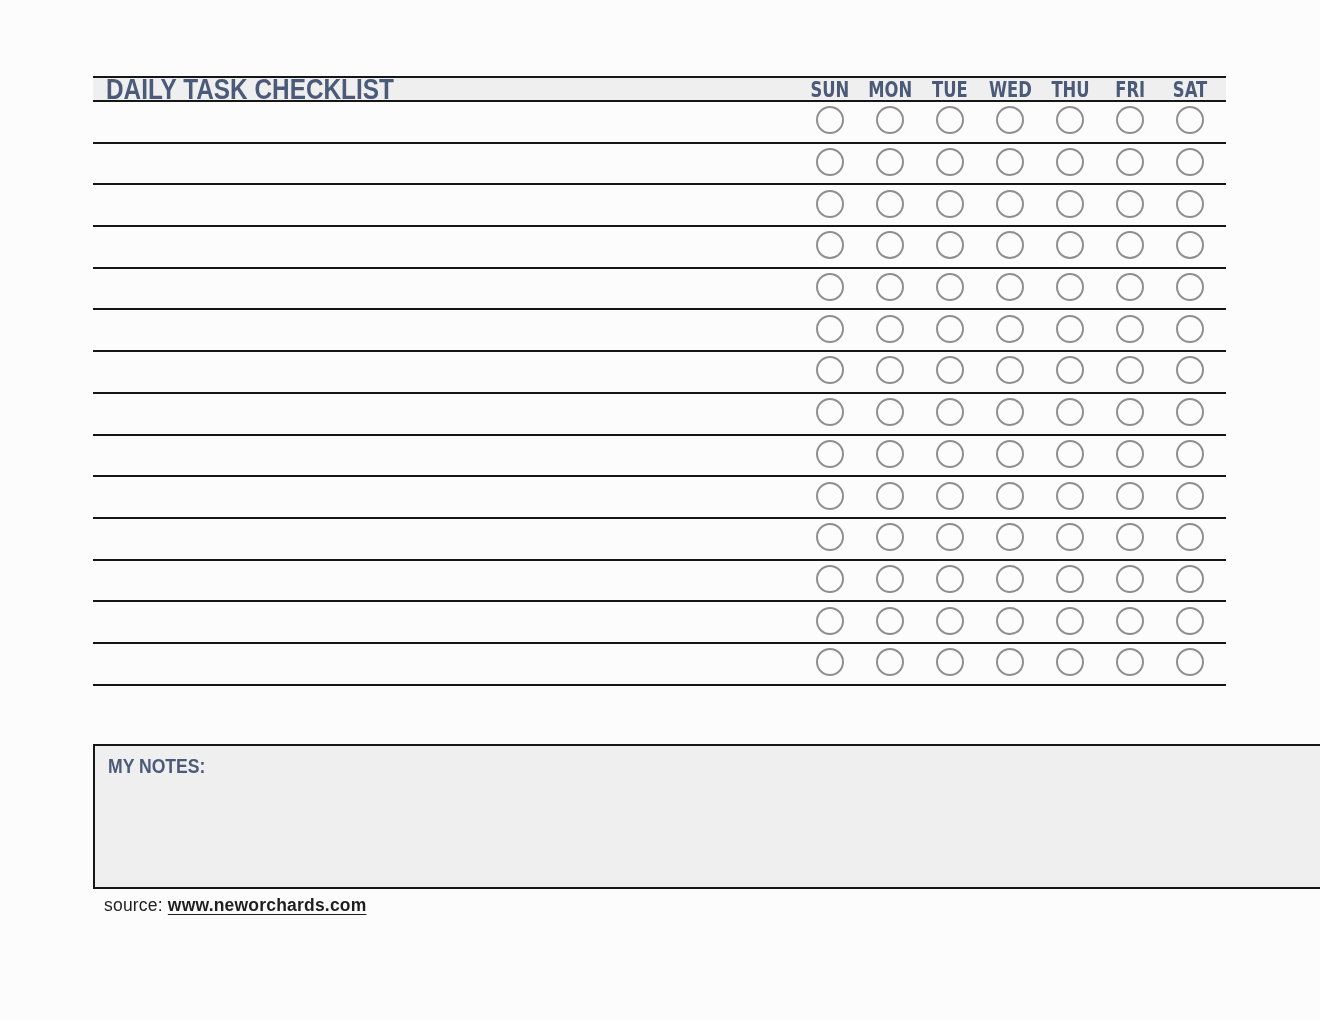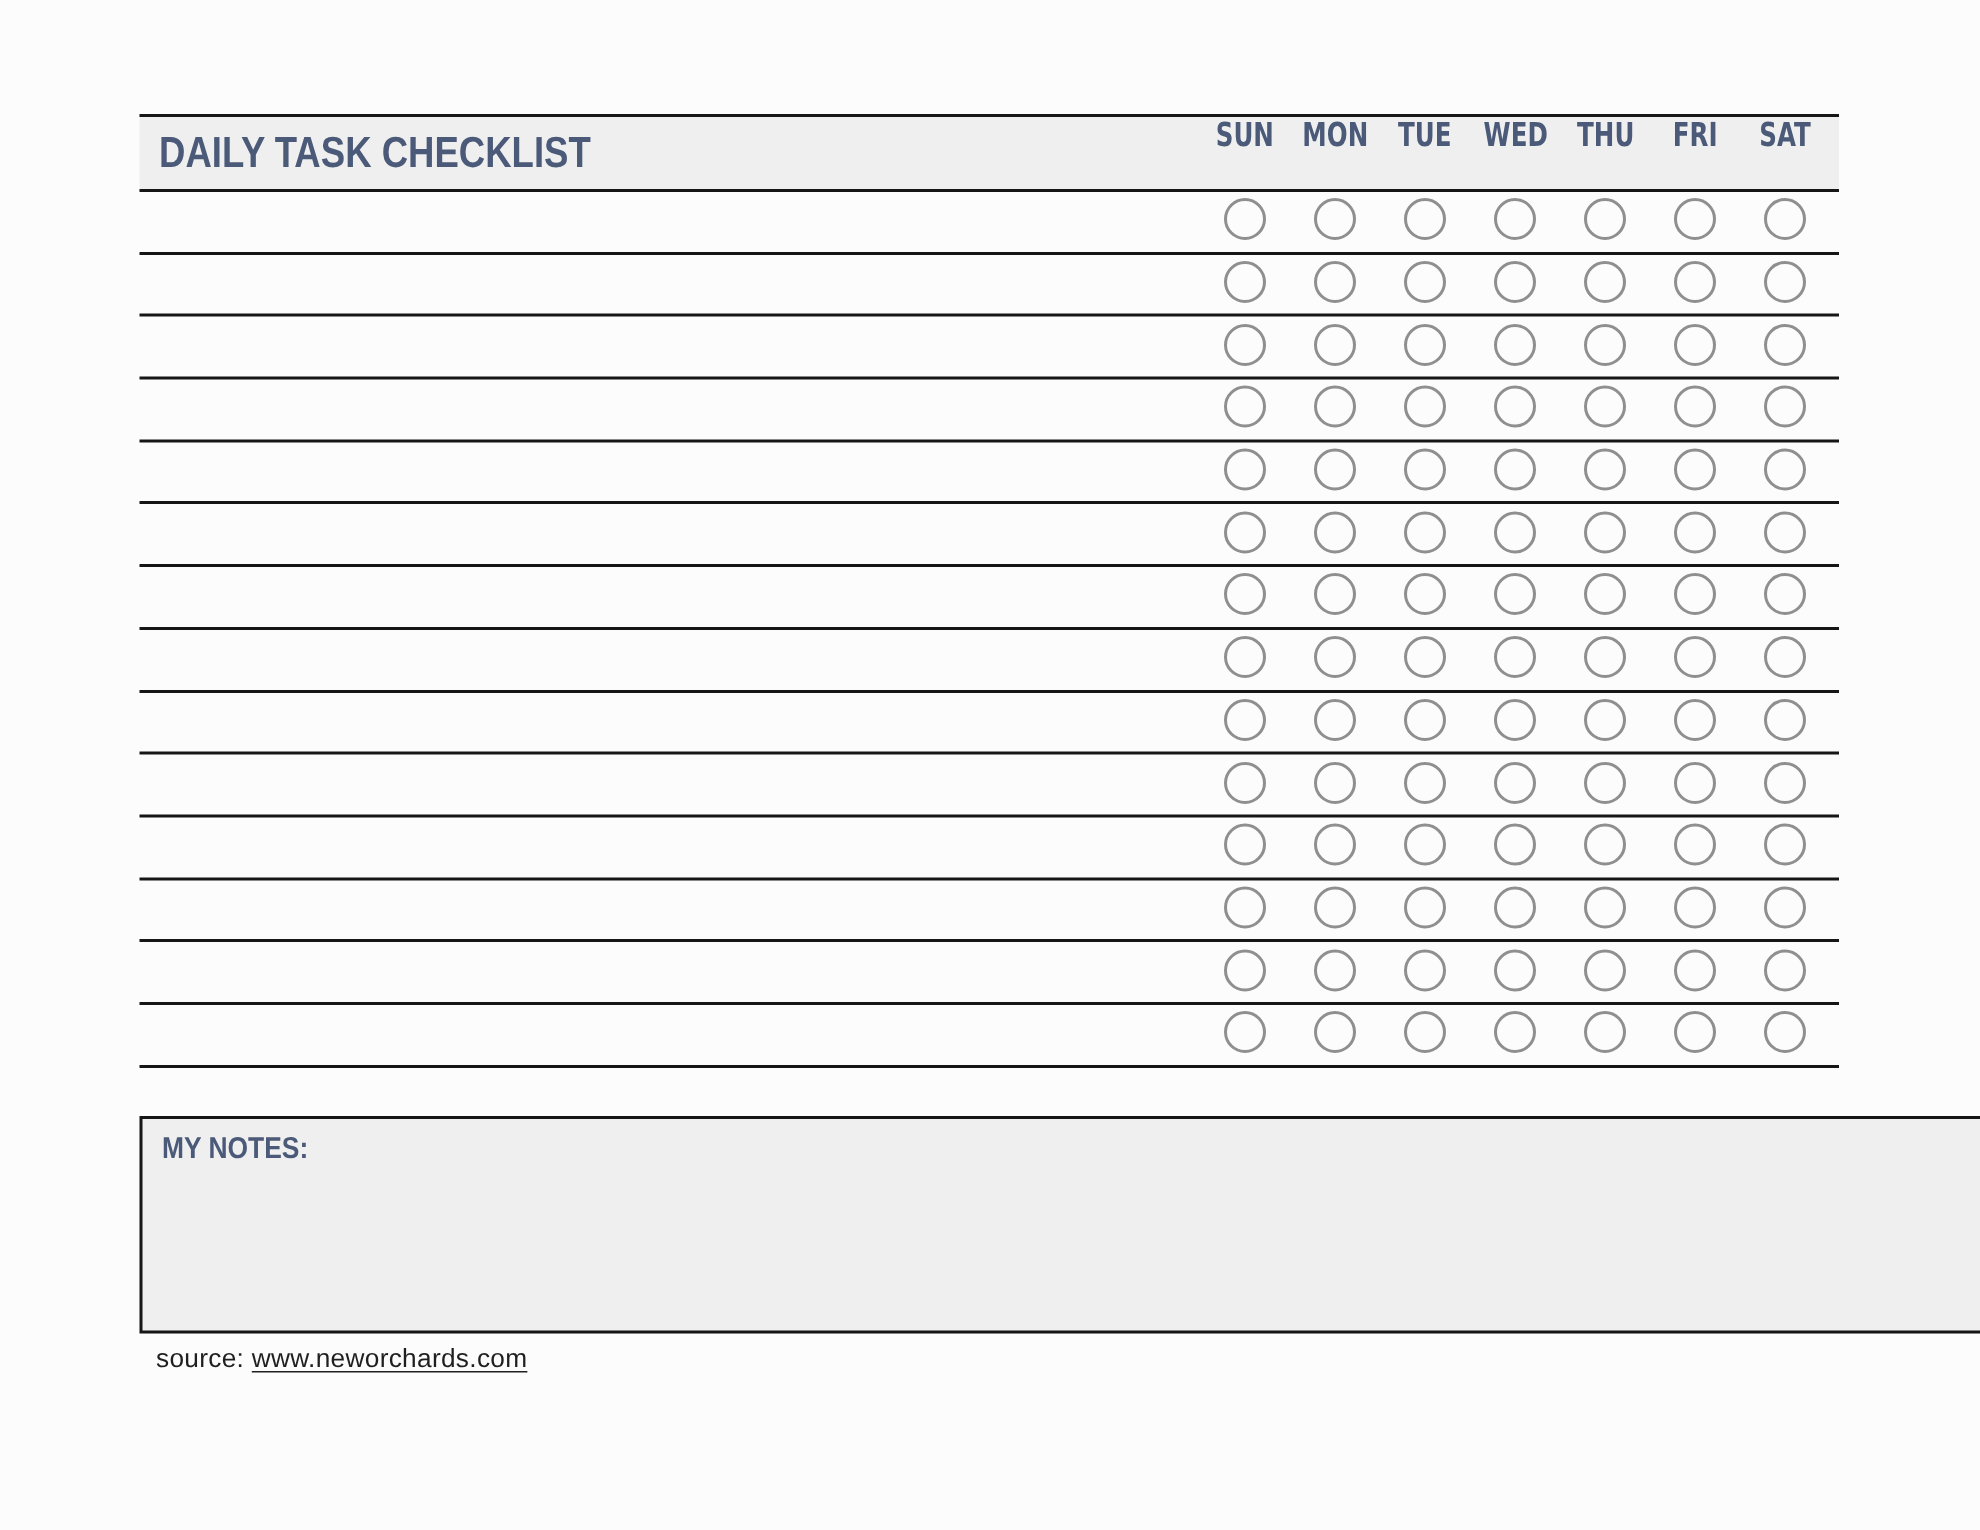--- a/index.html
+++ b/index.html
@@ -24,21 +24,21 @@
   
   .task-table {
     position: absolute;
     left: 93px;
     top: 76px;
     width: 1133px;
   }
   .table-header {
     display: flex;
     align-items: stretch;
-    height: 52px;
+    height: 26px;
     background: var(--header-bg);
     border-top: 2px solid var(--line);
     border-bottom: 2px solid var(--line);
   }
   .title-cell {
     flex: 1;
     display: flex;
     align-items: center;
     padding-left: 13px;
     overflow: hidden;
@@ -128,20 +128,21 @@
     top: 895px;
     font-size: 17.5px;
     color: var(--text);
     letter-spacing: 0.2px;
   }
   .source-link {
     color: var(--text);
     text-decoration: underline;
     text-underline-offset: 3px;
     cursor: pointer;
+    font-weight: bold;
   }
 </style>
 </head>
 <body>
 
 <div class="sheet">
 
   <div class="task-table">
     <div class="table-header">
       <div class="title-cell">

